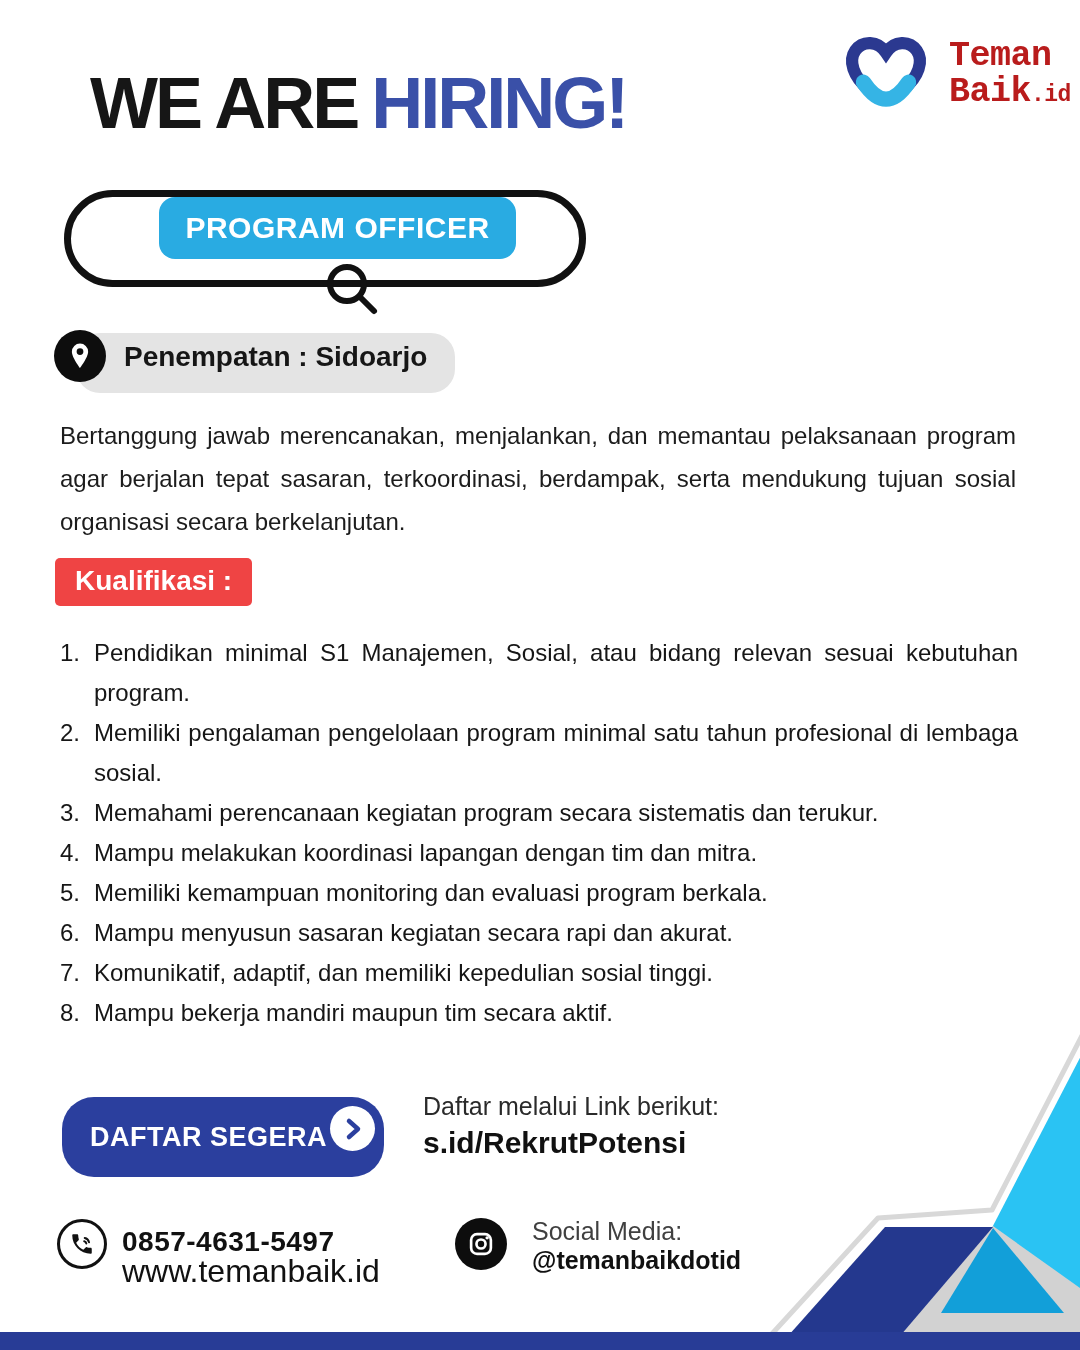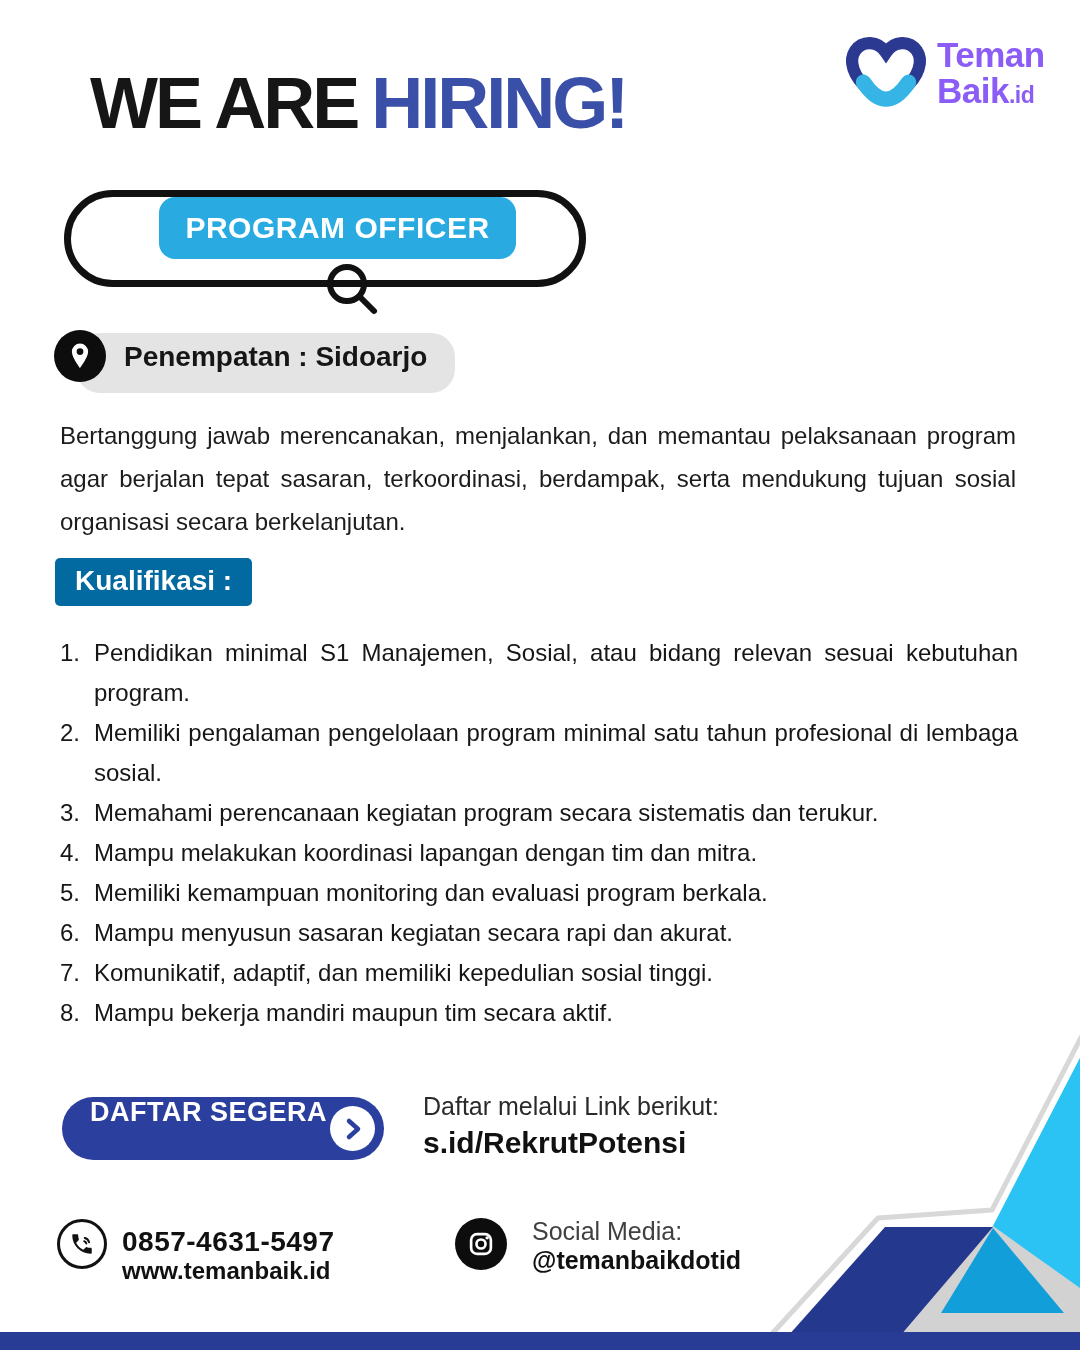--- a/index.html
+++ b/index.html
@@ -5,54 +5,54 @@
   html,body{margin:0;padding:0;background:#fff;}
   body{width:1080px;height:1350px;overflow:hidden;font-family:"Liberation Sans",sans-serif;}
   .poster{position:relative;width:1080px;height:1350px;background:#ffffff;overflow:hidden;}
 
   
   .title{position:absolute;left:62px;top:62px;font-size:72px;font-weight:900;letter-spacing:-3px;color:#161616;white-space:nowrap;margin-left:28px;}
   .title .t-blue{color:#3A50A8;margin-left:14px;}
 
   
   .logo{position:absolute;left:843px;top:32px;display:flex;align-items:center;}
-  .logo-text{margin-left:8px;color:#8b5cf6;font-weight:800;font-size:35px;line-height:36px;letter-spacing:-0.5px;}
+  .logo-text{margin-left:20px;color:#b91c1c;font-weight:800;font-size:35px;line-height:36px;letter-spacing:-0.5px;font-family:Liberation Mono, monospace;}
   .logo-text .suffix{font-size:23px;font-weight:800;}
 
   
   .searchbar{position:absolute;left:64px;top:190px;width:483px;height:83px;border:7px solid #111;border-radius:52px;display:flex;align-items:center;padding-left:25px;background:#fff;flex-direction:column;}
   .job-pill{background:#29ABE2;color:#fff;font-weight:800;font-size:30px;letter-spacing:0.5px;padding:14px 26px;border-radius:16px;white-space:nowrap;}
   .searchbar svg{margin-left:28px;}
 
   
   .loc-pill{position:absolute;left:76px;top:333px;height:60px;line-height:47px;background:#E4E4E4;border-radius:24px;padding:0 28px 0 48px;font-weight:700;font-size:28px;color:#161616;white-space:nowrap;}
   .loc-circle{position:absolute;left:54px;top:330px;width:52px;height:52px;border-radius:50%;background:#0d0d0d;display:flex;align-items:center;justify-content:center;}
 
   
   .desc{position:absolute;left:60px;top:414px;width:956px;margin:0;font-size:24px;line-height:43px;color:#1c1c1c;text-align:justify;}
 
   
-  .qual-head{position:absolute;left:55px;top:558px;background:#0369a1;color:#fff;font-weight:700;font-size:28px;padding:7px 20px 9px 20px;border-radius:5px;}
+  .qual-head{position:absolute;left:55px;top:558px;background:#ef4444;color:#fff;font-weight:700;font-size:28px;padding:7px 20px 9px 20px;border-radius:5px;}
   .qual-list{position:absolute;left:60px;top:633px;width:958px;margin:0;padding:0;list-style:none;font-size:24px;line-height:40px;color:#161616;}
   .qual-list li{display:flex;}
   .qual-list .num{width:34px;flex:0 0 34px;}
   .qual-list .txt{flex:1;text-align:justify;}
 
   
-  .cta-btn{position:absolute;left:62px;top:1097px;width:322px;height:63px;background:#2B3F9E;border-radius:32px;display:flex;cursor:pointer;}
+  .cta-btn{position:absolute;left:62px;top:1097px;width:322px;height:80px;background:#2B3F9E;border-radius:32px;display:flex;align-items:center;cursor:pointer;}
   .cta-btn .lbl{color:#fff;font-weight:800;font-size:27px;letter-spacing:0.5px;margin-left:28px;white-space:nowrap;}
   .arrow-circle{position:absolute;right:9px;top:9px;width:45px;height:45px;background:#fff;border-radius:50%;display:flex;align-items:center;justify-content:center;}
   .cta-caption{position:absolute;left:423px;top:1092px;font-size:25px;color:#2a2a2a;}
   .cta-link{position:absolute;left:423px;top:1126px;font-size:30px;font-weight:800;color:#111;cursor:pointer;}
 
   
   .phone-circle{position:absolute;left:57px;top:1219px;width:44px;height:44px;border:3px solid #111;border-radius:50%;display:flex;align-items:center;justify-content:center;background:#fff;}
   .phone-text{position:absolute;left:122px;top:1215px;}
   .phone-number{font-size:28px;font-weight:700;letter-spacing:0.5px;color:#111;line-height:30px;margin-top:12px;}
-  .website{font-size:24px;font-weight:700;color:#111;line-height:28px;}
+  .website{font-size:32px;font-weight:400;color:#111;line-height:28px;}
   .ig-circle{position:absolute;left:455px;top:1218px;width:52px;height:52px;background:#0d0d0d;border-radius:50%;display:flex;align-items:center;justify-content:center;}
   .social-text{position:absolute;left:532px;top:1217px;}
   .social-caption{font-size:25px;color:#404040;line-height:29px;}
   .social-handle{font-size:25px;font-weight:700;color:#111;line-height:29px;}
 
   
   .deco{position:absolute;left:0;top:1020px;width:1080px;height:330px;}
 </style>
 </head>
 <body>

